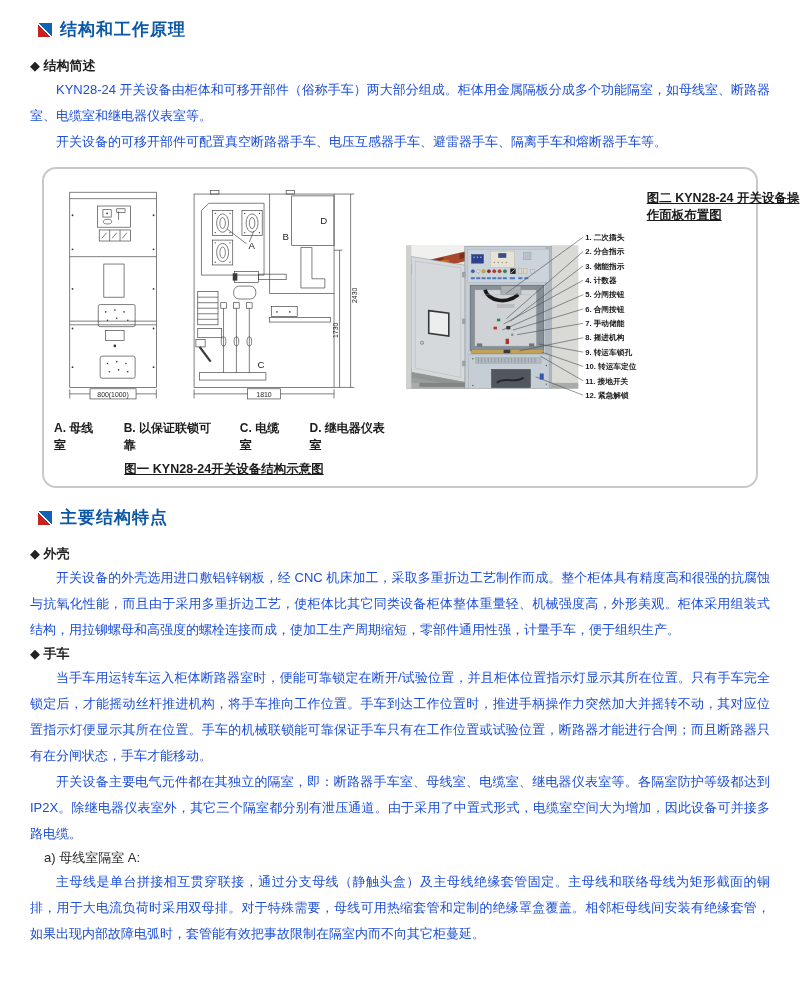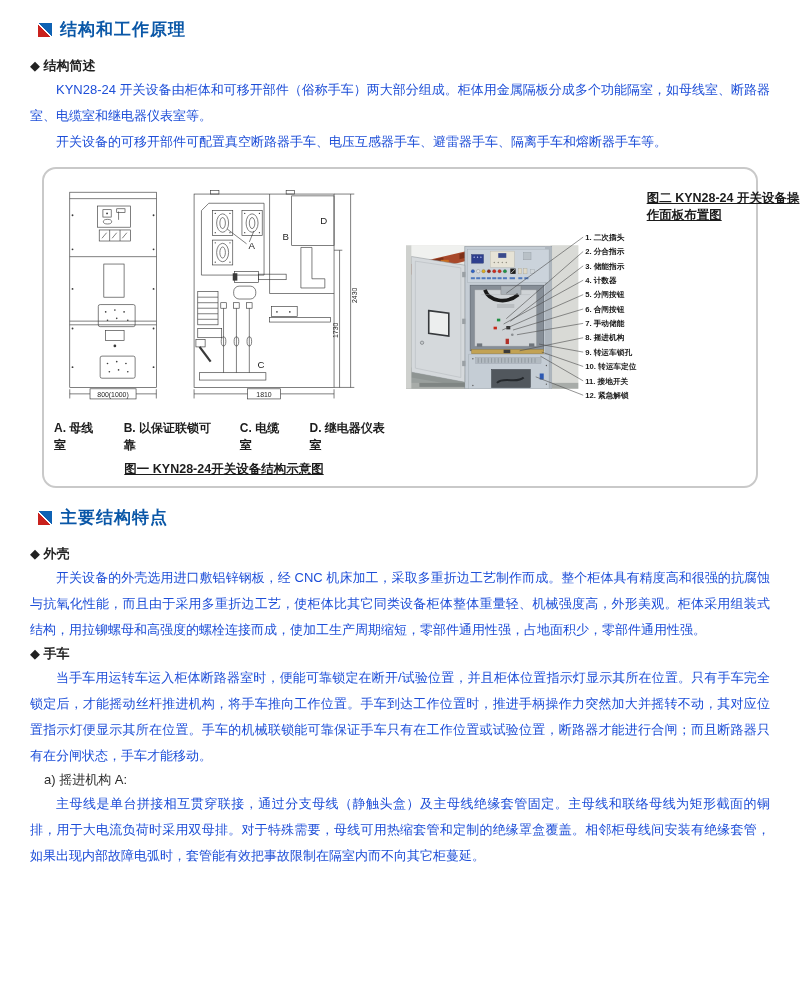--- a/index.html
+++ b/index.html
@@ -357,19 +357,20 @@
       </svg>
       <div class="fig-caption">图二 KYN28-24 开关设备操作面板布置图</div>
     </div>
   </div>
 
   <div class="sec-header" style="">
     <span class="sec-icon"></span>
     <h2 class="sec-title">主要结构特点</h2>
   </div>
   <p class="bullet">◆ 外壳</p>
-  <p class="body ind">开关设备的外壳选用进口敷铝锌钢板，经 CNC 机床加工，采取多重折边工艺制作而成。整个柜体具有精度高和很强的抗腐蚀与抗氧化性能，而且由于采用多重折边工艺，使柜体比其它同类设备柜体整体重量轻、机械强度高，外形美观。柜体采用组装式结构，用拉铆螺母和高强度的螺栓连接而成，使加工生产周期缩短，零部件通用性强，占地面积少，零部件通用性强。</p>
+  <p class="body ind">开关设备的外壳选用进口敷铝锌钢板，经 CNC 机床加工，采取多重折边工艺制作而成。整个柜体具有精度高和很强的抗腐蚀与抗氧化性能，而且由于采用多重折边工艺，使柜体比其它同类设备柜体整体重量轻、机械强度高，外形美观。柜体采用组装式结构，用拉铆螺母和高强度的螺栓连接而成，使加工生产周期缩短，零部件通用性强，计量手车，便于组织生产。</p>
   <p class="bullet">◆ 手车</p>
   <p class="body ind">当手车用运转车运入柜体断路器室时，便能可靠锁定在断开/试验位置，并且柜体位置指示灯显示其所在位置。只有手车完全锁定后，才能摇动丝杆推进机构，将手车推向工作位置。手车到达工作位置时，推进手柄操作力突然加大并摇转不动，其对应位置指示灯便显示其所在位置。手车的机械联锁能可靠保证手车只有在工作位置或试验位置，断路器才能进行合闸；而且断路器只有在分闸状态，手车才能移动。</p>
-  <p class="sub-a">a) 摇进机构 A:</p>
+  <p class="body ind">开关设备主要电气元件都在其独立的隔室，即：断路器手车室、母线室、电缆室、继电器仪表室等。各隔室防护等级都达到 IP2X。除继电器仪表室外，其它三个隔室都分别有泄压通道。由于采用了中置式形式，电缆室空间大为增加，因此设备可并接多路电缆。</p>
+  <p class="sub-a">a) 母线室隔室 A:</p>
   <p class="body ind">主母线是单台拼接相互贯穿联接，通过分支母线（静触头盒）及主母线绝缘套管固定。主母线和联络母线为矩形截面的铜排，用于大电流负荷时采用双母排。对于特殊需要，母线可用热缩套管和定制的绝缘罩盒覆盖。相邻柜母线间安装有绝缘套管，如果出现内部故障电弧时，套管能有效把事故限制在隔室内而不向其它柜蔓延。</p>
 
 </div>
 
 </body></html>

